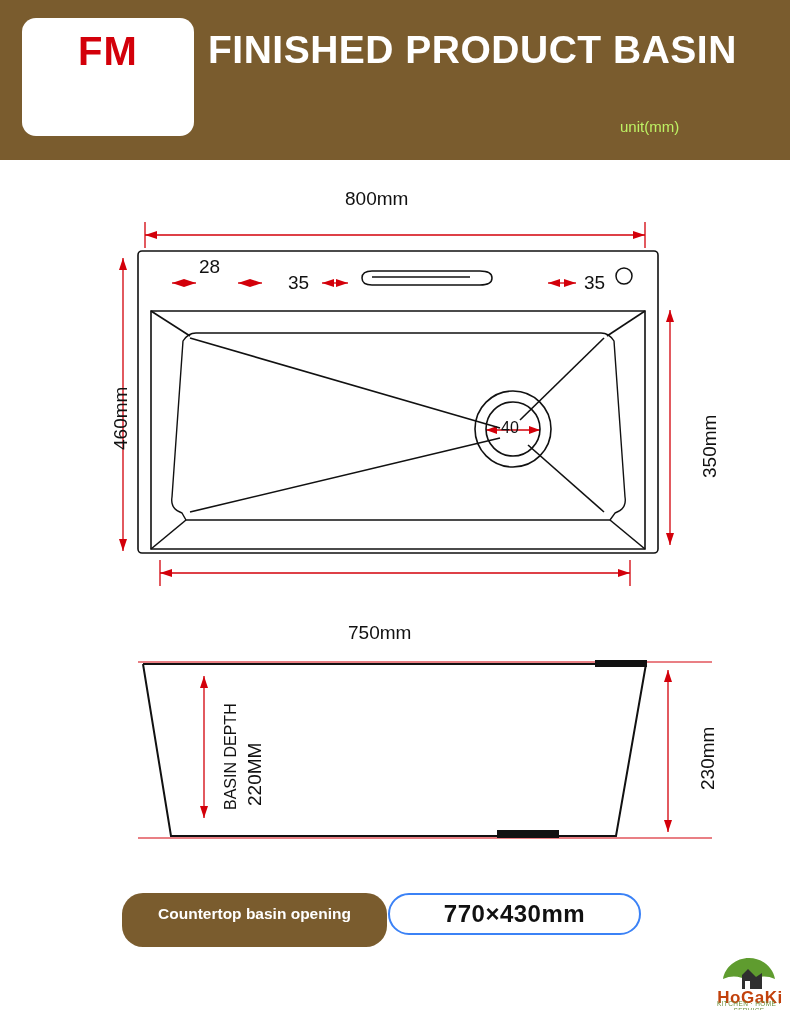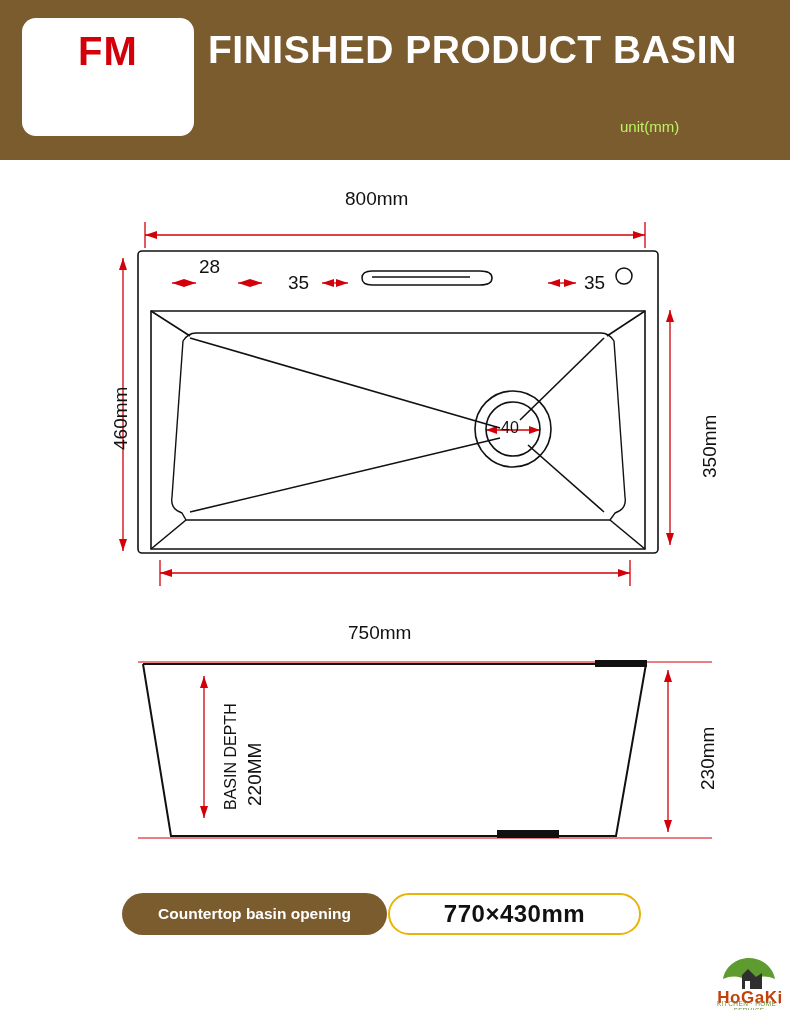--- a/index.html
+++ b/index.html
@@ -52,30 +52,30 @@
     position:absolute;color:#111;font-size:19px;white-space:nowrap;
   }
   .dim-txt.small{font-size:16px;}
   .vert{
     transform:rotate(-90deg);transform-origin:left top;
   }
   .svgwrap{position:absolute;left:0;top:0;}
 
   
   .pill{
-    position:absolute;left:122px;top:893px;width:265px;height:42px;
+    position:absolute;left:122px;top:893px;width:265px;height:54px;
     background:#7a5c2e;border-radius:21px;
   }
   .pill span{
     display:block;text-align:center;line-height:42px;color:#fff;
     font-size:15.5px;font-weight:bold;
   }
   .openbox{
     position:absolute;left:388px;top:893px;width:253px;height:42px;
-    border:2px solid #eab308;border-radius:21px;box-sizing:border-box;
+    border:2px solid #3b82f6;border-radius:21px;box-sizing:border-box;
     background:#fff;
   }
   .openbox span{
     display:block;text-align:center;line-height:38px;color:#111;
     font-size:24px;font-weight:bold;letter-spacing:0.5px;
   }
 
   
   .logo{
     position:absolute;left:718px;top:955px;width:62px;height:48px;

